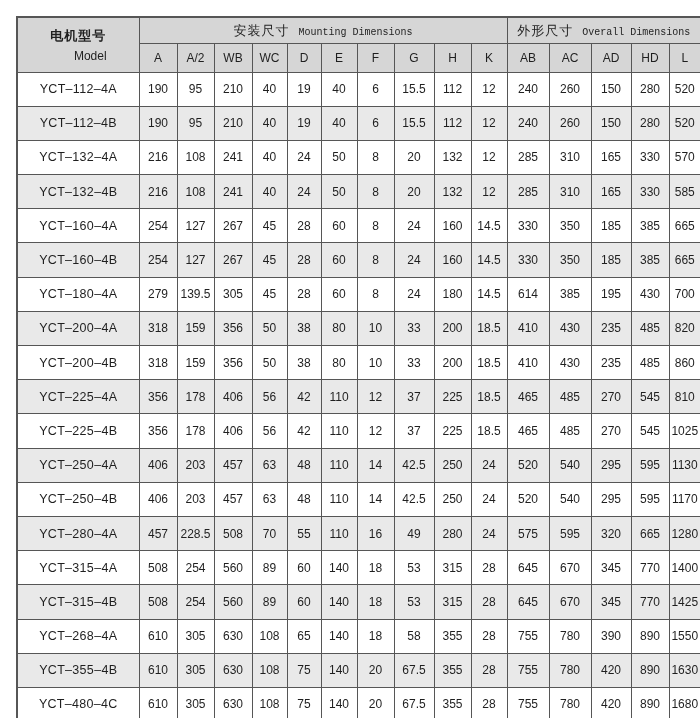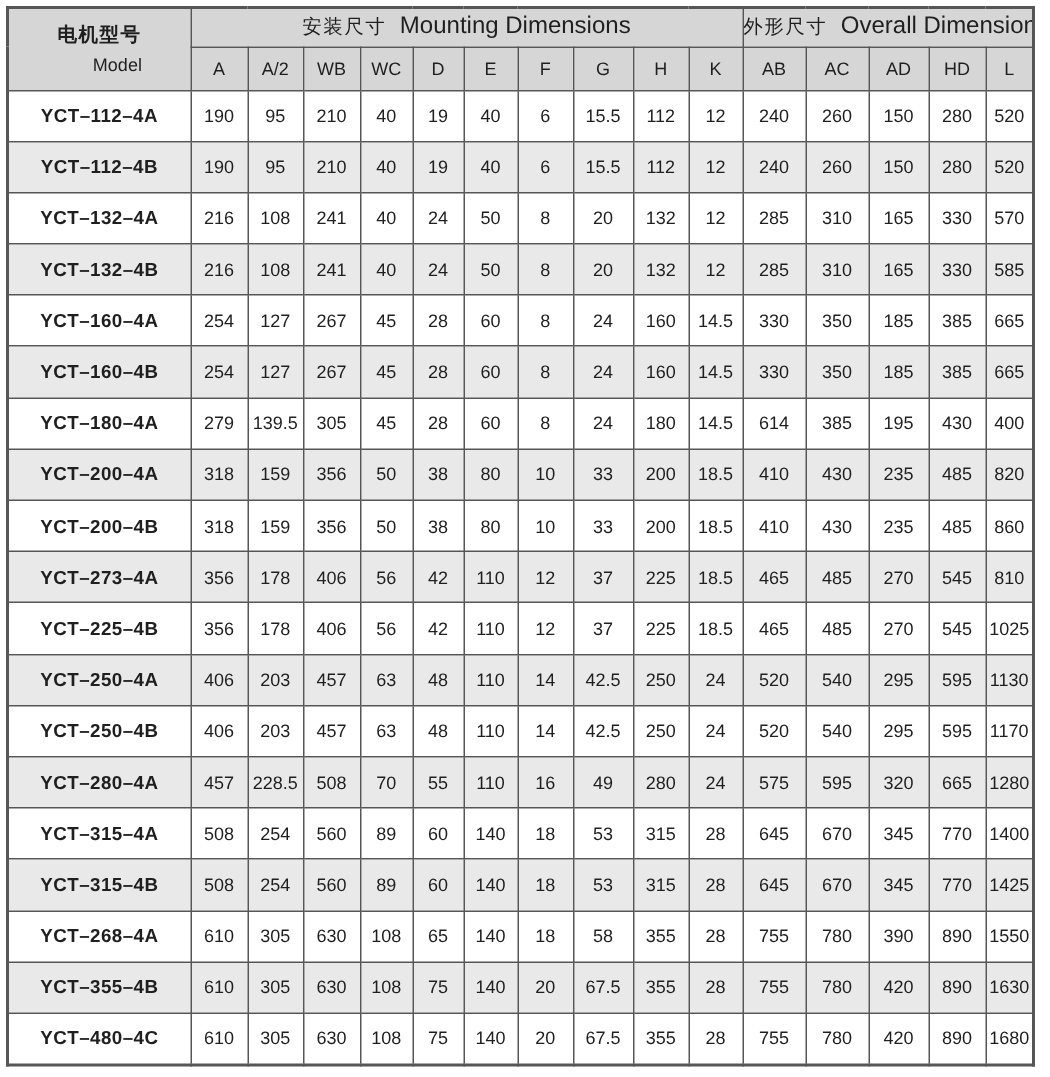--- a/index.html
+++ b/index.html
@@ -7,21 +7,21 @@
     padding: 0;
     background: #ffffff;
     width: 700px;
     height: 718px;
     font-family: "Liberation Sans", "DejaVu Sans", sans-serif;
   }
   .page {
     box-sizing: border-box;
     width: 700px;
     height: 552px;
-    padding: 4px;
+    padding: 16px;
   }
   table.dim-table {
     border-collapse: collapse;
     table-layout: fixed;
     width: 684px;
     border: 2px solid var(--border, #565656);
   }
   table.dim-table th,
   table.dim-table td {
     border: 1px solid var(--border, #565656);
@@ -38,23 +38,23 @@
   }
   tr.group-row { height: 26px; }
   tr.col-row   { height: 29px; }
   tbody tr     { height: 34.2px; background: var(--row-bg, #ffffff); }
   tbody tr:nth-child(even) { background: var(--stripe-bg, #e9e9e9); }
 
   .model-head { line-height: 1.25; }
   .model-head .zh { font-weight: bold; font-size: 13px; letter-spacing: 1px; }
   .model-head .en { font-size: 12px; margin-left: 24px; }
   .group-head .zh { font-weight: normal; font-size: 13px; letter-spacing: 1px; margin-right: 9px; }
-  .group-head .en { font-size: 16px; }
+  .group-head .en { font-size: 10px; font-family: Liberation Mono, monospace; }
   tr.col-row th { font-size: 12px; }
-  td.model-cell { font-size: 12.5px; letter-spacing: 0.3px; font-weight: bold; }
+  td.model-cell { font-size: 12.5px; letter-spacing: 0.3px; }
   td.value-cell { font-size: 12px; }
 </style>
 </head>
 <body>
 
 <div class="page">
   <table class="dim-table">
     <colgroup>
       <col style="width:122px">
       <col style="width:38px">
@@ -222,21 +222,21 @@
           <td class="value-cell">28</td>
           <td class="value-cell">60</td>
           <td class="value-cell">8</td>
           <td class="value-cell">24</td>
           <td class="value-cell">180</td>
           <td class="value-cell">14.5</td>
           <td class="value-cell">614</td>
           <td class="value-cell">385</td>
           <td class="value-cell">195</td>
           <td class="value-cell">430</td>
-          <td class="value-cell">400</td>
+          <td class="value-cell">700</td>
         </tr>
         <tr>
           <td class="model-cell">YCT–200–4A</td>
           <td class="value-cell">318</td>
           <td class="value-cell">159</td>
           <td class="value-cell">356</td>
           <td class="value-cell">50</td>
           <td class="value-cell">38</td>
           <td class="value-cell">80</td>
           <td class="value-cell">10</td>
@@ -261,21 +261,21 @@
           <td class="value-cell">33</td>
           <td class="value-cell">200</td>
           <td class="value-cell">18.5</td>
           <td class="value-cell">410</td>
           <td class="value-cell">430</td>
           <td class="value-cell">235</td>
           <td class="value-cell">485</td>
           <td class="value-cell">860</td>
         </tr>
         <tr>
-          <td class="model-cell">YCT–273–4A</td>
+          <td class="model-cell">YCT–225–4A</td>
           <td class="value-cell">356</td>
           <td class="value-cell">178</td>
           <td class="value-cell">406</td>
           <td class="value-cell">56</td>
           <td class="value-cell">42</td>
           <td class="value-cell">110</td>
           <td class="value-cell">12</td>
           <td class="value-cell">37</td>
           <td class="value-cell">225</td>
           <td class="value-cell">18.5</td>

